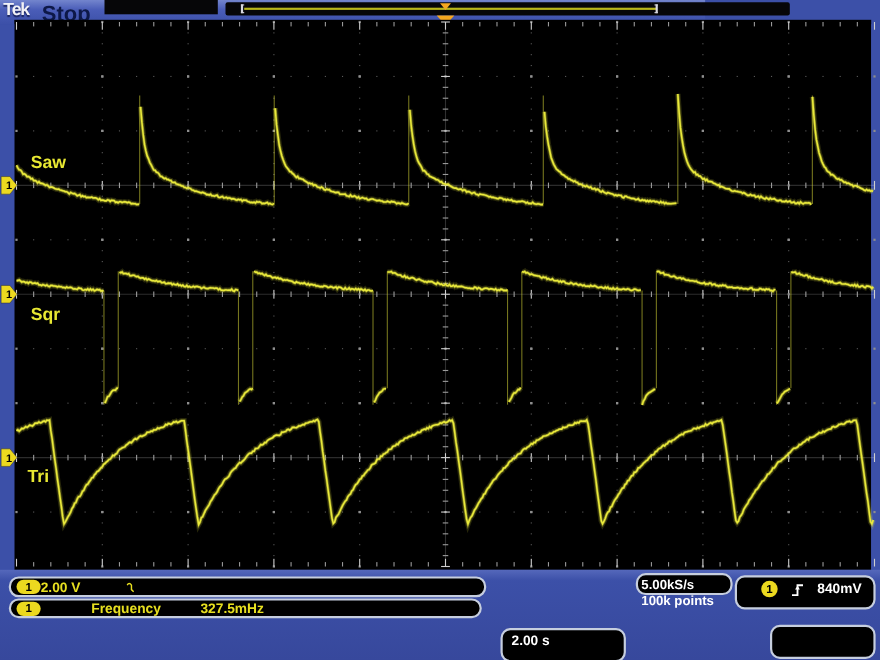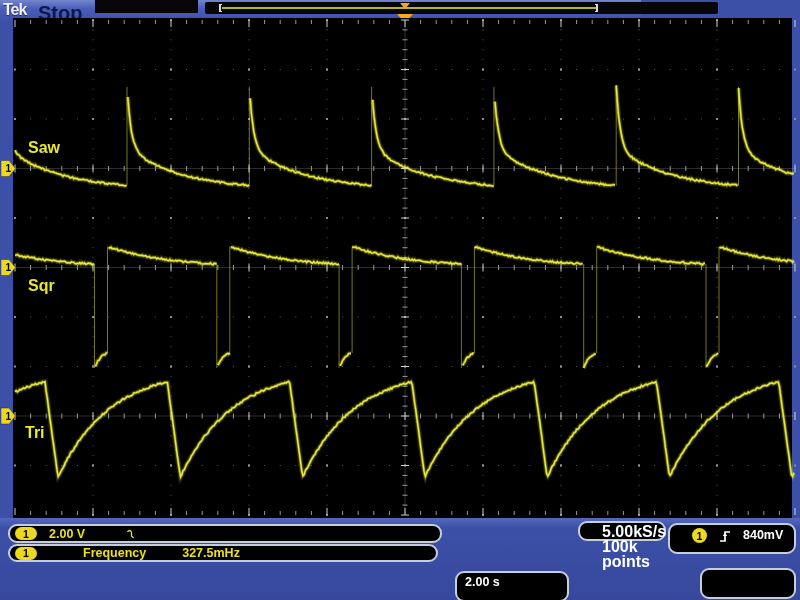--- a/index.html
+++ b/index.html
@@ -32,29 +32,29 @@
   .right-strip{position:absolute;left:792px;top:22px;width:8px;height:496px;background:#3c50a8;}
   .bottom-chrome{position:absolute;left:0;top:518px;width:800px;height:82px;
     background:linear-gradient(#5568bb 0%,#3c50a8 12%,#37489c 100%);}
   #scope-svg{position:absolute;left:0;top:0;z-index:5;pointer-events:none;}
   
   .readout{position:absolute;z-index:10;background:#000;border:2px solid #c6cede;border-radius:9px;
     color:#fff;font-weight:bold;font-size:12.5px;box-sizing:border-box;}
   .ch-box{left:8px;top:524px;width:434px;height:19px;display:flex;align-items:center;}
   .freq-box{left:8px;top:544px;width:430px;height:18px;display:flex;align-items:center;}
   .ts-box{left:455px;top:523px;width:114px;height:31px;padding:2px 8px;margin-top:48px;}
-  .rate-box{left:578px;top:521px;width:88px;height:20px;padding:1px 22px;line-height:15px;font-size:16px;}
+  .rate-box{left:578px;top:521px;width:88px;height:20px;padding:1px 3px;line-height:15px;font-size:12px;}
   .trig-box{left:668px;top:523px;width:128px;height:31px;display:flex;align-items:flex-start;padding-top:3px;}
   .date-box{left:700px;top:568px;width:96px;height:31px;padding:1px 5px;line-height:14px;font-size:12px;white-space:pre;}
   .badge-pill{flex:0 0 auto;margin-left:5px;width:22px;height:13px;border-radius:7px;background:#ecd91f;
     color:#000;font-size:10.5px;font-weight:bold;display:flex;align-items:center;justify-content:center;}
   .badge-circle{flex:0 0 auto;margin-left:22px;width:15px;height:15px;border-radius:50%;background:#ecd91f;
     color:#000;font-size:10.5px;font-weight:bold;display:flex;align-items:center;justify-content:center;}
   .ytext{color:#e8e020;}
-  .ch-scale{margin-left:12px;}
+  .ch-scale{}
   .coupling{margin-left:42px;display:flex;align-items:center;}
   .meas-label{margin-left:7px;padding-left:39px;}
   .meas-value{margin-left:36px;}
   .slope{margin-left:12px;margin-top:1px;}
   .trig-level{margin-left:12px;text-align:right;}
 </style>
 </head>
 <body>
 
 <div class="top-bar">

